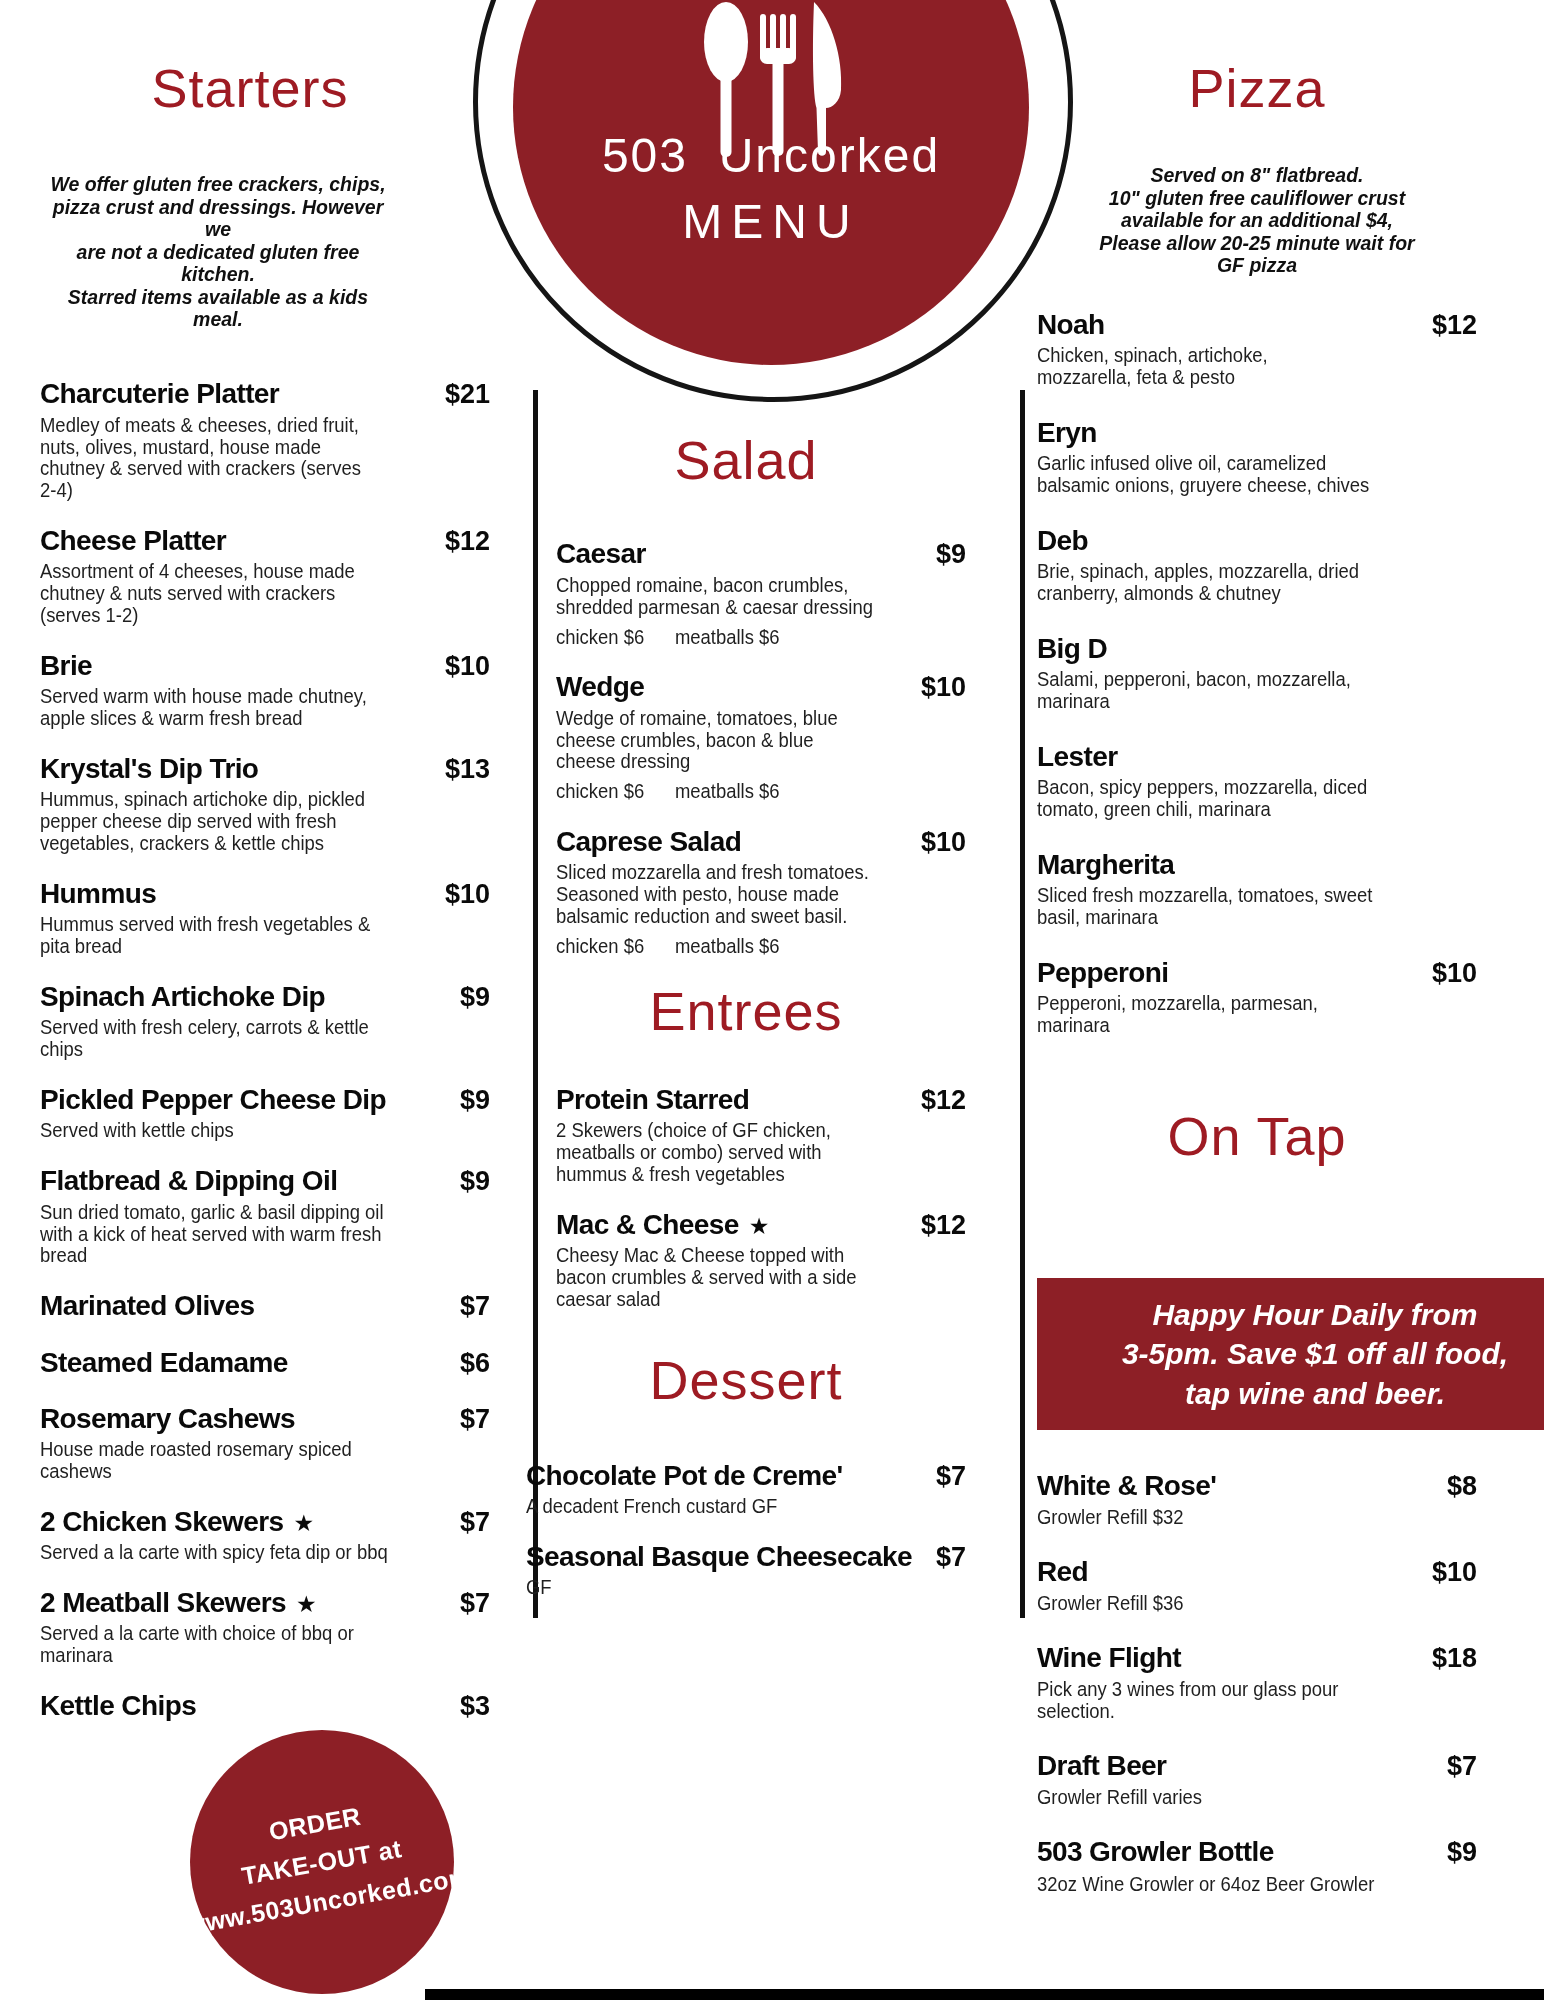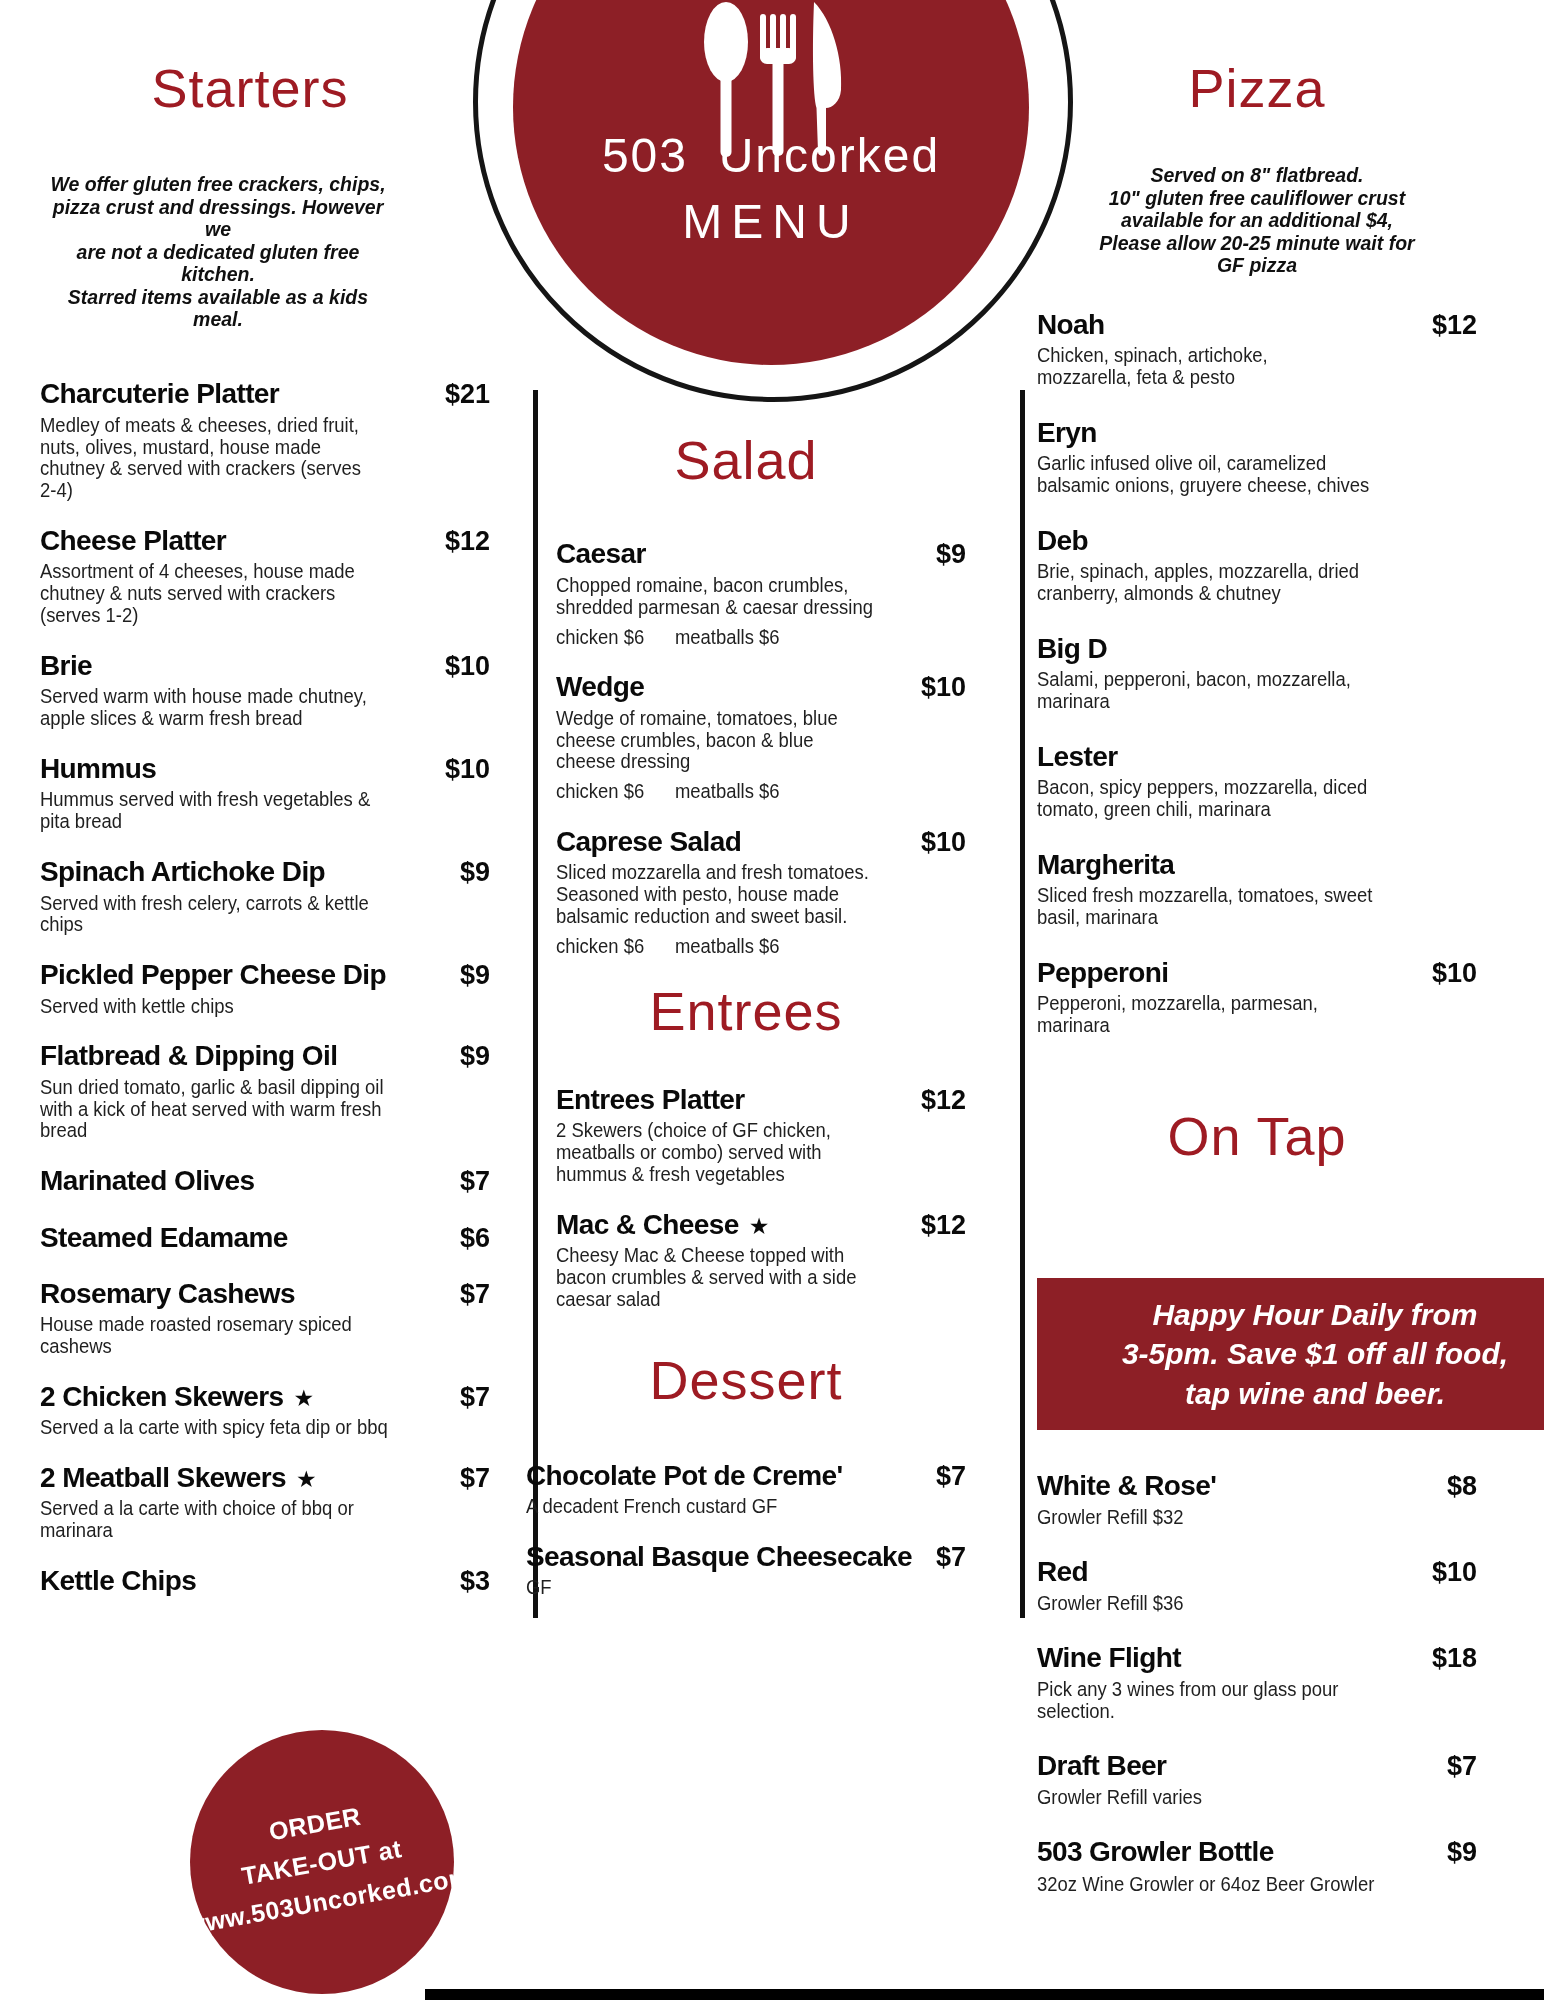--- a/index.html
+++ b/index.html
@@ -130,20 +130,31 @@
           <div class="mi-head">
             <span class="mi-name">Brie</span>
 
             <span class="mi-price">$10</span>
           </div>
           <div class="desc">Served warm with house made chutney,
 apple slices &amp; warm fresh bread</div>
 
         </div>
 
+        <div class="mi">
+          <div class="mi-head">
+            <span class="mi-name">Krystal's Dip Trio</span>
+
+            <span class="mi-price">$13</span>
+          </div>
+          <div class="desc">Hummus, spinach artichoke dip, pickled
+pepper cheese dip served with fresh
+vegetables, crackers &amp; kettle chips</div>
+
+        </div>
 
         <div class="mi">
           <div class="mi-head">
             <span class="mi-name">Hummus</span>
 
             <span class="mi-price">$10</span>
           </div>
           <div class="desc">Hummus served with fresh vegetables &amp;
 pita bread</div>
 
@@ -281,21 +292,21 @@
 balsamic reduction and sweet basil.</div>
           <div class="desc mi-addon">chicken $6&nbsp;&nbsp;&nbsp;&nbsp;&nbsp;&nbsp;meatballs $6</div>
         </div>
       </div>
 
     <div class="sec-title mt-entrees">Entrees</div>
     <div class="items items-entrees pad">
 
         <div class="mi">
           <div class="mi-head">
-            <span class="mi-name">Entrees Platter</span>
+            <span class="mi-name">Protein Starred</span>
 
             <span class="mi-price">$12</span>
           </div>
           <div class="desc">2 Skewers (choice of GF chicken,
 meatballs or combo) served with
 hummus &amp; fresh vegetables</div>
         </div>
 
         <div class="mi">
           <div class="mi-head">

